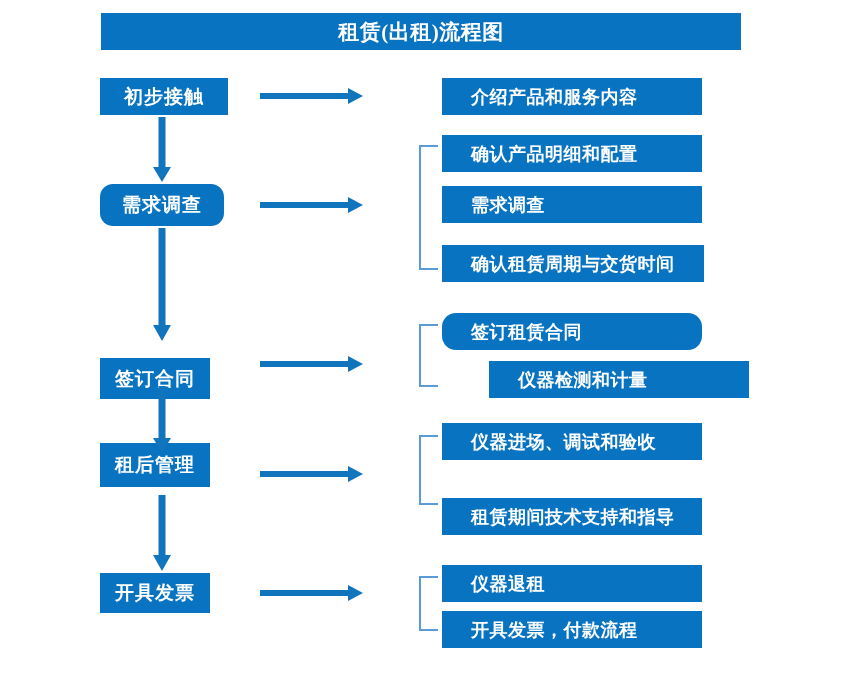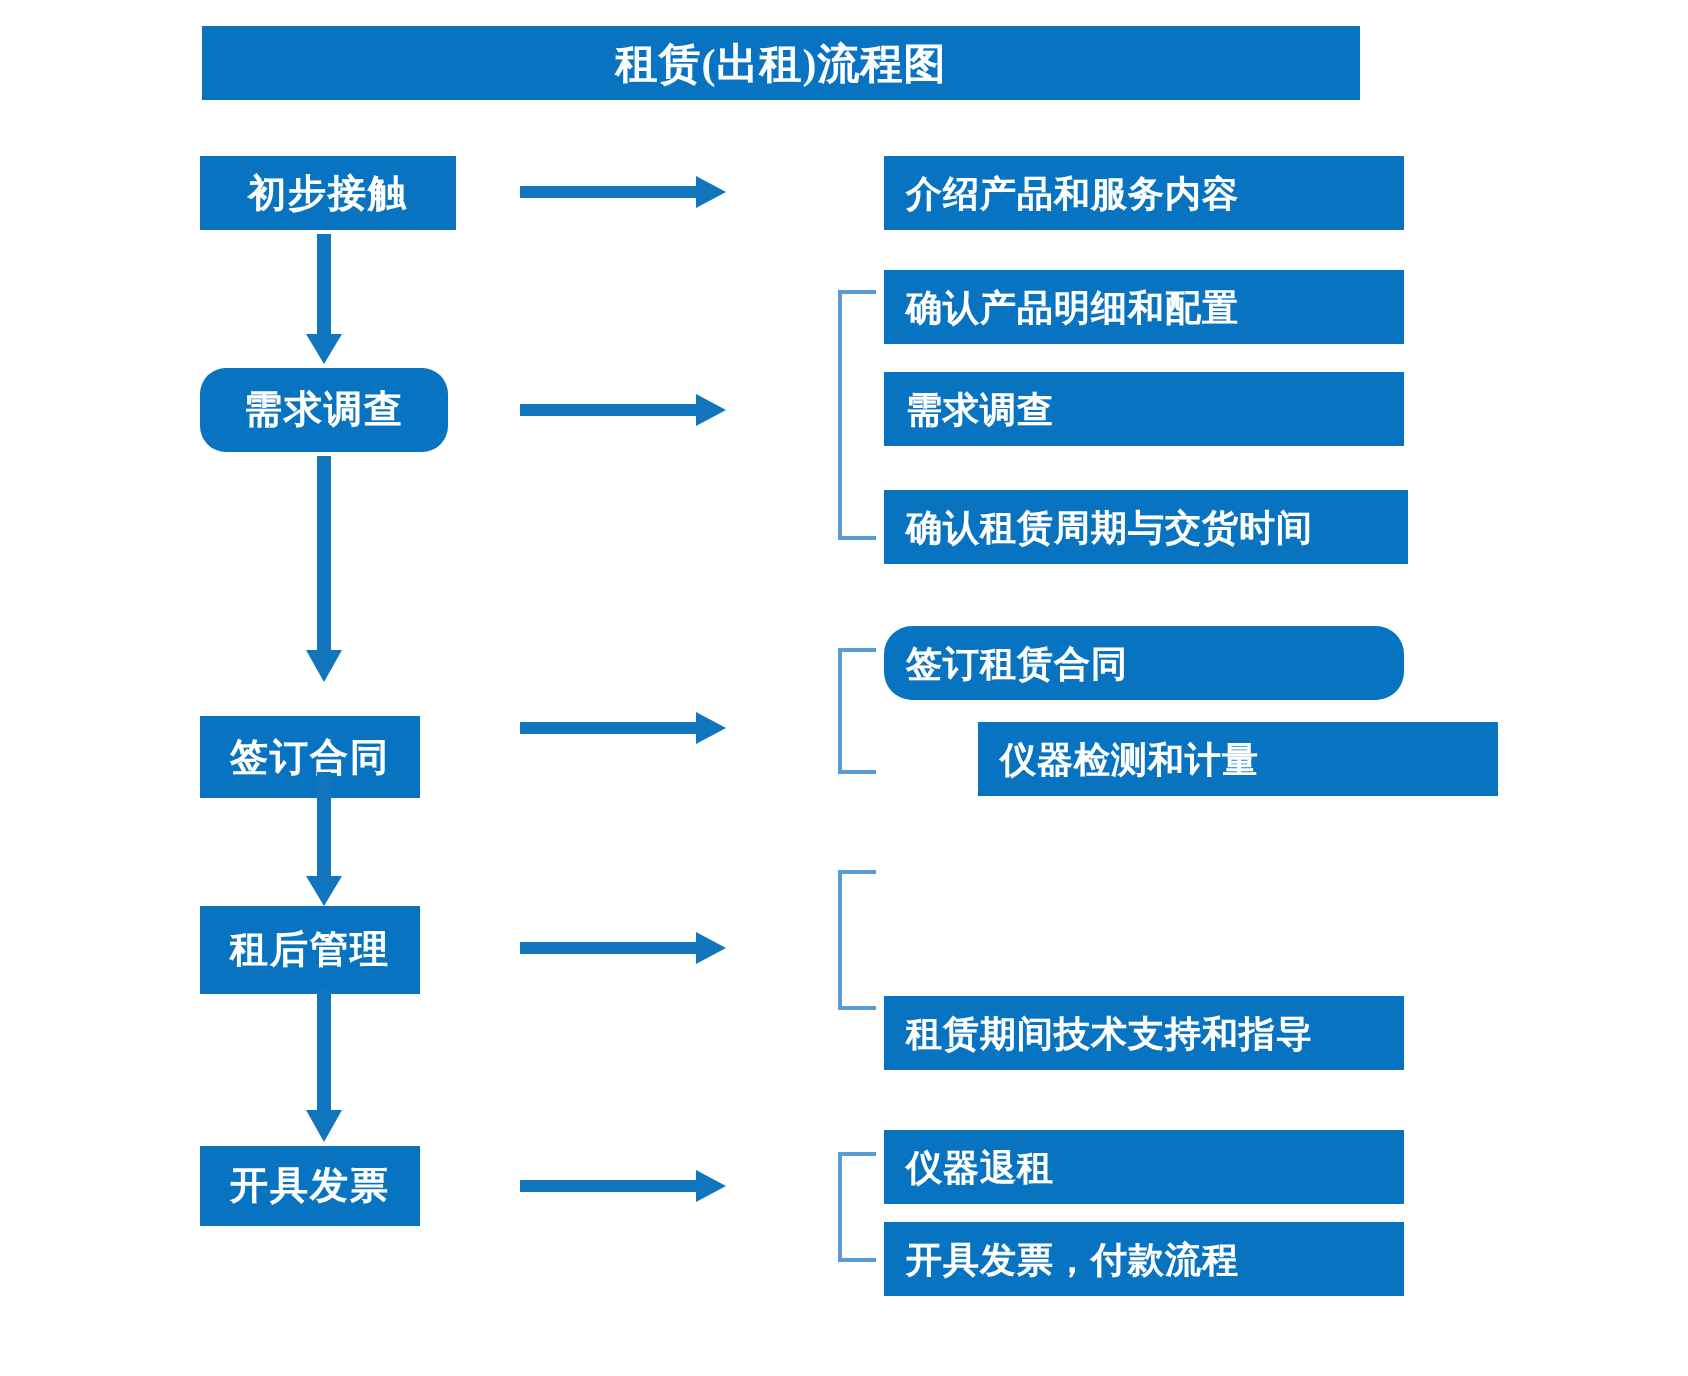--- a/index.html
+++ b/index.html
@@ -15,21 +15,21 @@
     position: relative;
     width: 844px;
     height: 688px;
     background: #ffffff;
     overflow: hidden;
   }
   .title-bar {
     position: absolute;
     left: 101px;
     top: 13px;
-    width: 579px;
+    width: 640px;
     height: 37px;
     background: #0873C0;
     color: #ffffff;
     font-size: 21px;
     font-weight: bold;
     display: flex;
     align-items: center;
     justify-content: center;
     letter-spacing: 0.5px;
   }
@@ -48,21 +48,21 @@
     position: absolute;
     left: 442px;
     width: 260px;
     height: 37px;
     background: #0873C0;
     color: #ffffff;
     font-size: 18px;
     font-weight: bold;
     display: flex;
     align-items: center;
-    padding-left: 11px;
+    padding-left: 29px;
     box-sizing: border-box;
     letter-spacing: 0.5px;
   }
   .v-arrow {
     position: absolute;
     width: 26px;
   }
   .h-arrow {
     position: absolute;
     height: 22px;
@@ -85,21 +85,21 @@
 <div id="flowchart">
 
   <div class="title-bar">租赁(出租)流程图</div>
 
   <div class="stage-box" style="left:100px; top:78px; width:128px; height:37px;">初步接触</div>
 
   <div class="stage-box" style="left:100px; top:184px; width:124px; height:42px;border-radius:13px;">需求调查</div>
 
   <div class="stage-box" style="left:100px; top:358px; width:110px; height:41px;text-align:center;">签订合同</div>
 
-  <div class="stage-box" style="left:100px; top:453px; width:110px; height:44px;">租后管理</div>
+  <div class="stage-box" style="left:100px; top:443px; width:110px; height:44px;">租后管理</div>
 
   <div class="stage-box" style="left:100px; top:573px; width:110px; height:40px;">开具发票</div>
 
   <div class="v-arrow" style="left:149px; top:117px; height:66px;">
     <svg viewBox="0 0 26 66" preserveAspectRatio="none">
       <line x1="13" y1="0" x2="13" y2="52" stroke="#1175BE" stroke-width="7"></line>
       <polygon points="13,65 4,50 22,50" fill="#1175BE"></polygon>
     </svg>
   </div>
 
@@ -188,20 +188,21 @@
   <div class="detail-box" style="top:135px;">确认产品明细和配置</div>
 
   <div class="detail-box" style="top:186px;">需求调查</div>
 
   <div class="detail-box" style="top:245px; width:262px;">确认租赁周期与交货时间</div>
 
   <div class="detail-box" style="top:313px;border-radius:14px;">签订租赁合同</div>
 
   <div class="detail-box" style="top:361px;margin-left:47px;">仪器检测和计量</div>
 
+  <div class="detail-box" style="top:423px;">仪器进场、调试和验收</div>
 
   <div class="detail-box" style="top:488px;margin-top:10px;">租赁期间技术支持和指导</div>
 
   <div class="detail-box" style="top:565px;">仪器退租</div>
 
   <div class="detail-box" style="top:611px;">开具发票，付款流程</div>
 
 </div>
 
 </body></html>

